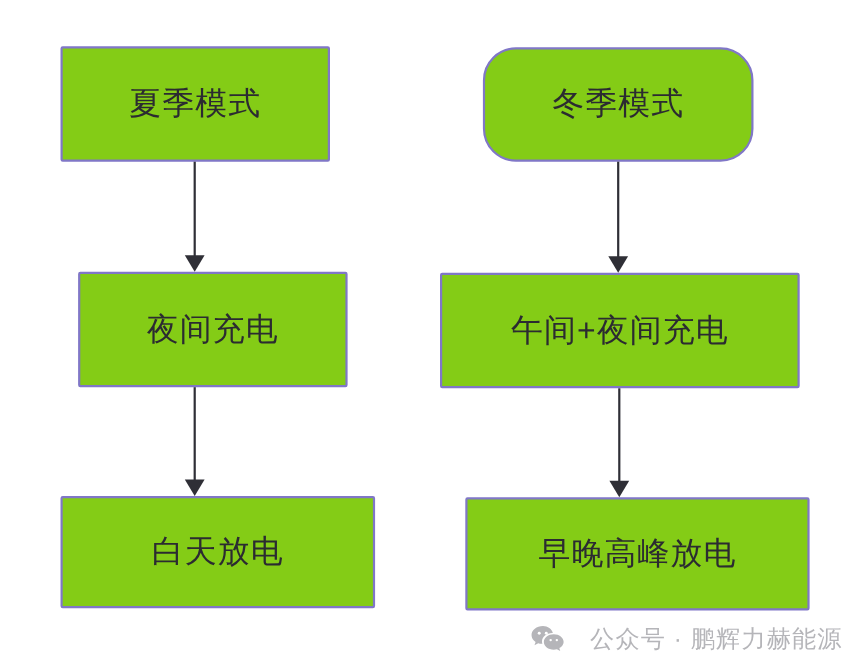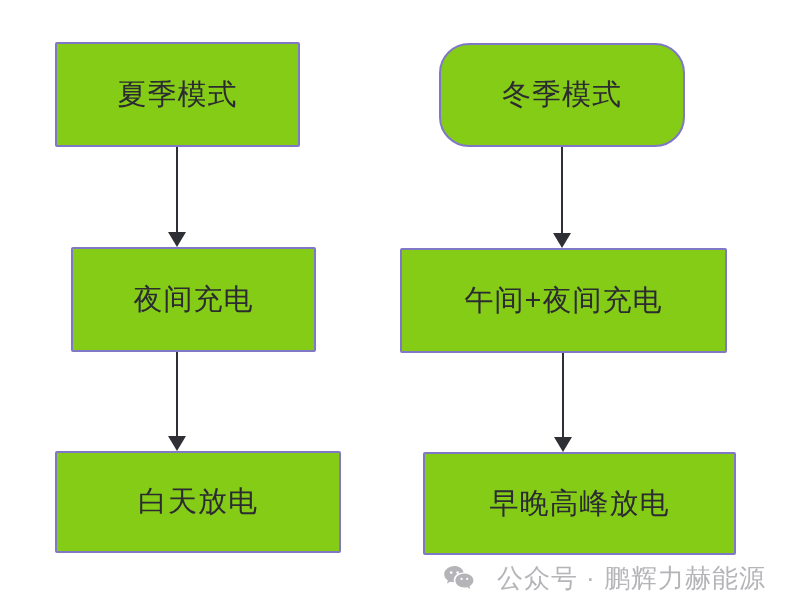--- a/index.html
+++ b/index.html
@@ -60,21 +60,21 @@
   .a4-head { left: 554px; top: 437px; }
 
   .watermark {
     position: absolute;
     right: 20px;
     bottom: 12px;
     display: flex;
     align-items: center;
     gap: 22px;
     color: #b5b5b9;
-    font-size: 26px;
+    font-size: 22px;
     letter-spacing: 1px;
     user-select: none;
   }
   .watermark svg { display: block; }
 </style>
 </head>
 <body>
 
 <div class="canvas">
 

